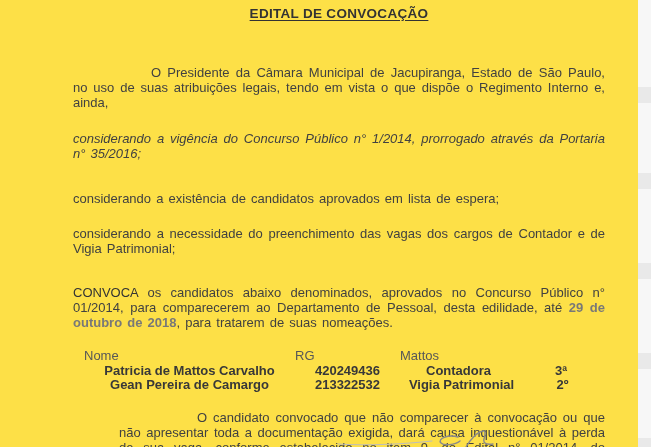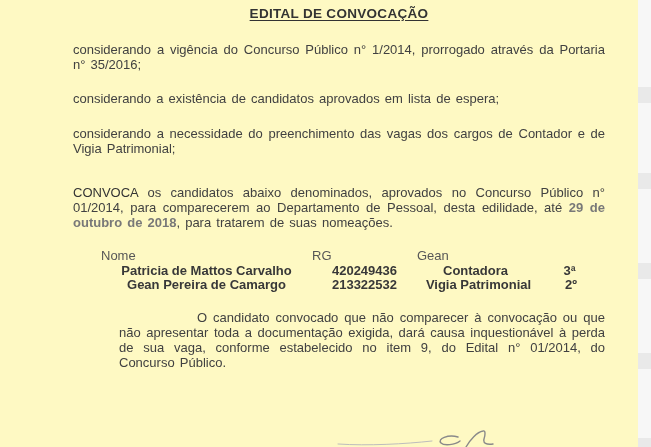--- a/index.html
+++ b/index.html
@@ -1,20 +1,20 @@
 <!DOCTYPE html>
 <html><head>
 <meta charset="utf-8">
 <style>
   html, body { margin: 0; padding: 0; background: #ffffff; }
   .page {
     position: relative;
     width: 651px;
     height: 447px;
-    background: #fef9c3;
+    background: #fde047;
     overflow: hidden;
     font-family: "Liberation Sans", "DejaVu Sans", sans-serif;
     color: #414141;
   }
   .scan-edge {
     position: absolute;
     top: 0; right: 0;
     width: 13px; height: 447px;
     background: #f7f7f7;
   }
@@ -43,37 +43,36 @@
     letter-spacing: 0.3px;
     line-height: 15px;
   }
   .para {
     margin: 0;
     text-align: justify;
     word-spacing: 1.5px;
     color: #414141;
   }
   .p1 { margin-top: 44px; text-indent: 78px; }
-  .p2 { margin-top: 21px; }
-  .p3 { margin-top: 19px; }
+  .p2 { margin-top: 21px; font-style: italic; }
+  .p3 { margin-top: 30px; }
   .p4 { margin-top: 20px; }
   .p5 { margin-top: 29px; }
   .p6 { margin-top: 17px; text-indent: 78px; margin-left: 46px; }
   .bold-lead { font-weight: normal; color: #333333; }
   .bold-date { font-weight: bold; color: #787878; }
   .conv-table {
     margin-top: 19px;
     padding-left: 11px;
     font-size: 13px;
   }
   .trow {
     display: grid;
     grid-template-columns: 211px 105px 117px 1fr;
     line-height: 14.5px;
-    margin-left: 17px;
   }
   .trow.thead { color: #575757; font-weight: normal; }
   .trow.tdata { font-weight: bold; color: #383838; text-align: center; }
   .trow.row2 .cell-cargo { padding-left: 6px; }
   .trow.row2 .cell-class { padding-left: 3px; }
   .signature {
     position: absolute;
     left: 320px;
     top: 428px;
     width: 220px;
@@ -89,34 +88,35 @@
   <div class="scan-mark" style="top: 87px;"></div>
   <div class="scan-mark" style="top: 173px;"></div>
   <div class="scan-mark" style="top: 263px;"></div>
   <div class="scan-mark" style="top: 353px;"></div>
   <div class="scan-mark" style="top: 438px;"></div>
 
   <div class="doc">
 
     <h1 class="doc-title">EDITAL DE CONVOCAÇÃO</h1>
 
+    <p class="para p1">O Presidente da Câmara Municipal de Jacupiranga, Estado de São Paulo, no uso de suas atribuições legais, tendo em vista o que dispõe o Regimento Interno e, ainda,</p>
 
     <p class="para p2">considerando a vigência do Concurso Público n° 1/2014, prorrogado através da Portaria n° 35/2016;</p>
 
     <p class="para p3">considerando a existência de candidatos aprovados em lista de espera;</p>
 
     <p class="para p4">considerando a necessidade do preenchimento das vagas dos cargos de Contador e de Vigia Patrimonial;</p>
 
     <p class="para p5"><span class="bold-lead">CONVOCA</span><span> os candidatos abaixo denominados, aprovados no Concurso Público n° 01/2014, para comparecerem ao Departamento de Pessoal, desta edilidade, até </span><span class="bold-date">29 de outubro de 2018</span><span>, para tratarem de suas nomeações.</span></p>
 
     <div class="conv-table">
       <div class="trow thead">
         <span class="cell-nome">Nome</span>
         <span class="cell-rg">RG</span>
-        <span class="cell-cargo">Gean</span>
+        <span class="cell-cargo">Mattos</span>
       </div>
       <div class="trow tdata row1">
         <span class="cell-nome">Patricia de Mattos Carvalho</span>
         <span class="cell-rg">420249436</span>
         <span class="cell-cargo">Contadora</span>
         <span class="cell-class">3ª</span>
       </div>
       <div class="trow tdata row2">
         <span class="cell-nome">Gean Pereira de Camargo</span>
         <span class="cell-rg">213322532</span>

